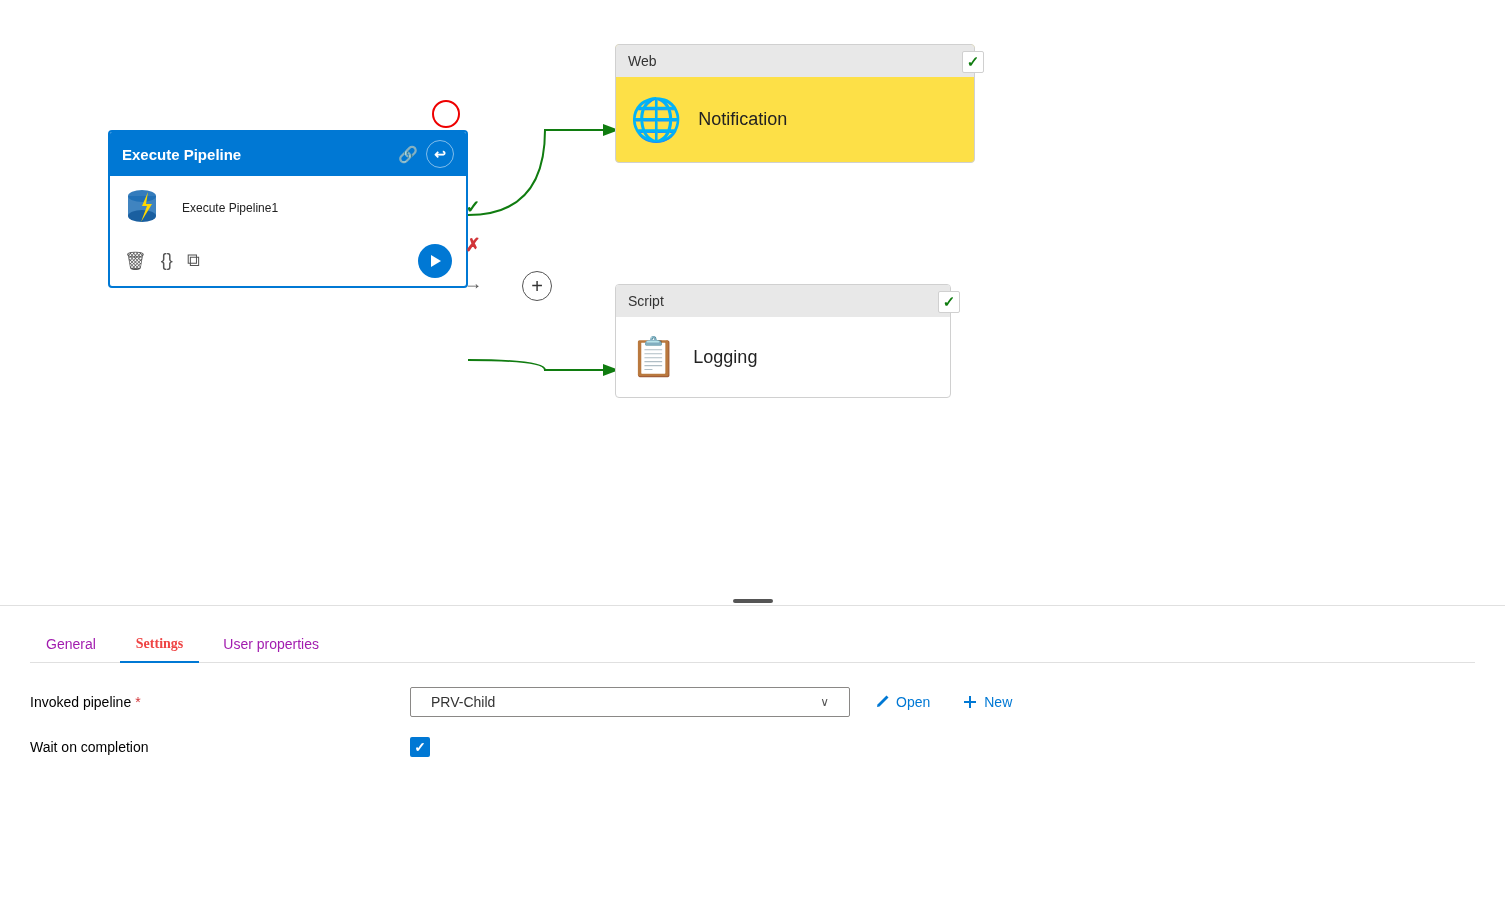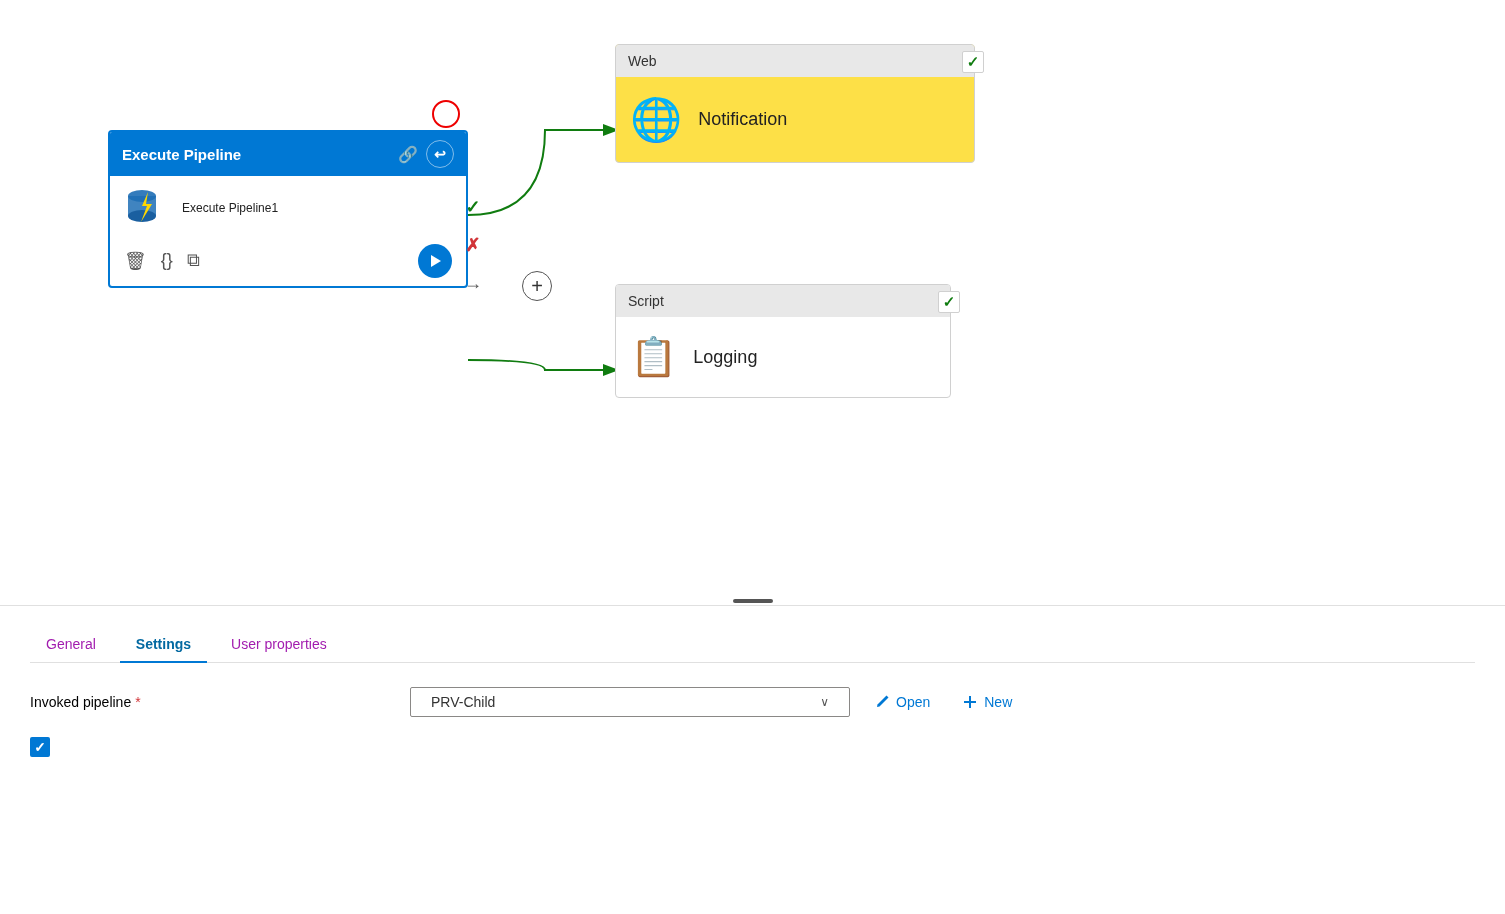--- a/index.html
+++ b/index.html
@@ -51,21 +51,22 @@
     .tab {
       padding: 10px 16px;
       font-size: 14px;
       color: #a21caf;
       cursor: pointer;
       position: relative;
       margin-right: 8px;
     }
     .tab.active {
       font-weight: 700;
-      color: #0369a1;
+      color: #ef4444;
+      font-family: Liberation Serif, serif;
     }
     .tab.active::after {
       content: '';
       position: absolute;
       bottom: -1px;
       left: 0;
       right: 0;
       height: 2px;
       background: #0078d4;
     }
@@ -486,17 +487,20 @@
       <button class="new-btn">
         <svg width="16" height="16" viewBox="0 0 16 16" fill="#0078d4">
             <path d="M8 2v12M2 8h12" stroke="#0078d4" stroke-width="2"></path>
           </svg>
         <span>New</span>
       </button>
     </div>
   </div>
 
   <div class="form-row">
+    <div class="form-label">
+      <span>Wait on completion</span>
+    </div>
     <div class="form-control">
       <div class="checkbox-blue"></div>
     </div>
   </div>
 </div>
 
 </body></html>

